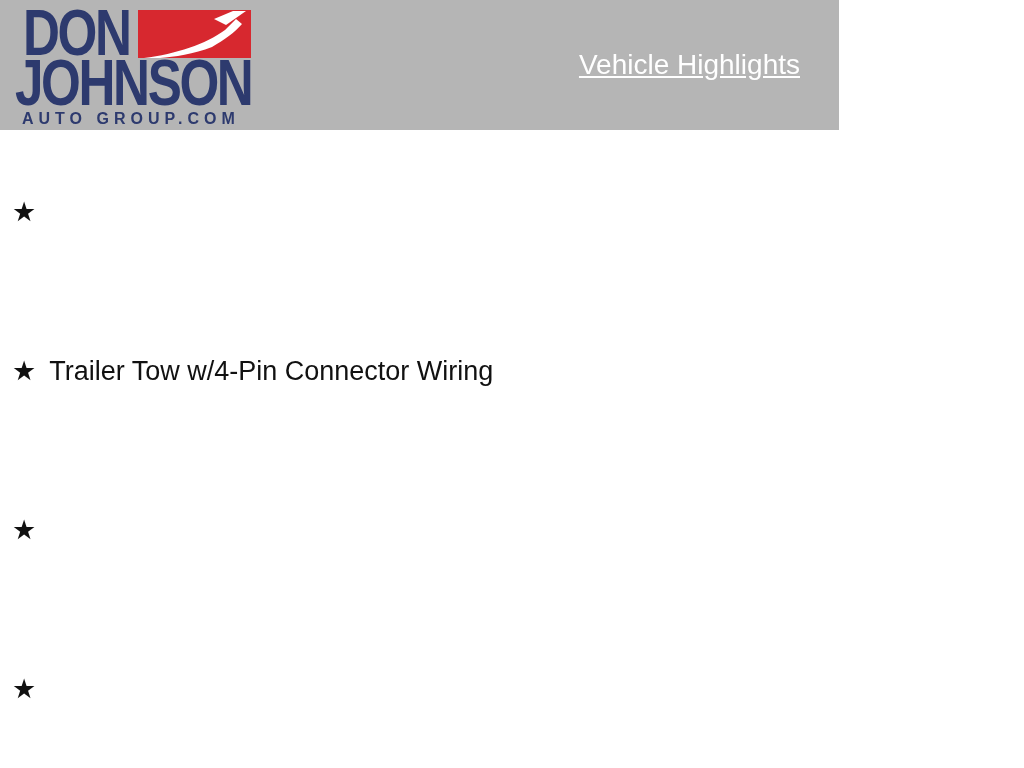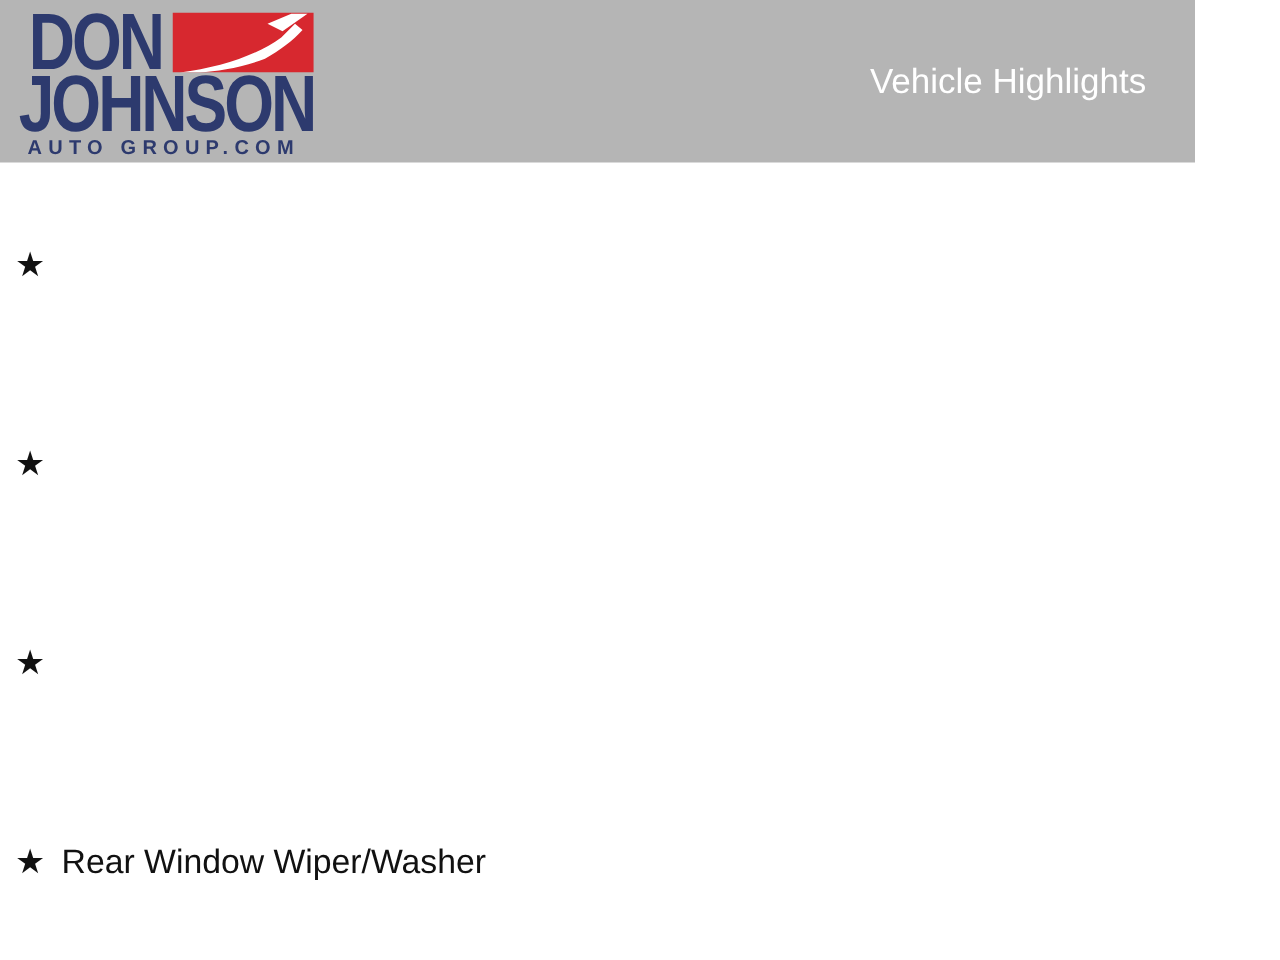--- a/index.html
+++ b/index.html
@@ -15,21 +15,21 @@
     width: 1024px; height: 768px;
     background: var(--page-bg);
     font-family: "Liberation Sans", sans-serif;
     overflow: hidden;
   }
   .page { position: relative; width: 1024px; height: 768px; }
 
   
   .header {
     position: absolute; top: 0; left: 0;
-    width: 956px; height: 130px;
+    width: 839px; height: 130px;
     background: var(--header-bg);
   }
   .logo {
     position: absolute; left: 10px; top: 6px;
     width: 248px; height: 122px;
   }
   .logo-line1, .logo-line2 {
     position: absolute;
     font-weight: 700;
     font-size: 64px;
@@ -57,20 +57,21 @@
   }
   .flag-rect { fill: var(--logo-red); }
   .flag-road { fill: #ffffff; }
 
   .page-title {
     position: absolute; top: 49px; right: 39px;
     font-size: 28px; line-height: 32px;
     font-weight: 400;
     color: var(--title-color);
     white-space: nowrap;
+    text-decoration: underline;
   }
 
   
   .highlights {
     position: absolute; top: 130px; left: 0;
     width: 1024px;
     padding-top: 66px;
     list-style: none;
   }
   .highlight-item {
@@ -112,23 +113,23 @@
 
     <div class="page-title">Vehicle Highlights</div>
   </div>
 
   <ul class="highlights">
     <li class="highlight-item">
       <span class="star">★</span>
     </li>
     <li class="highlight-item">
       <span class="star">★</span>
+      <span class="highlight-label">Trailer Tow w/4-Pin Connector Wiring</span>
     </li>
     <li class="highlight-item">
       <span class="star">★</span>
     </li>
     <li class="highlight-item">
       <span class="star">★</span>
-      <span class="highlight-label">Rear Window Wiper/Washer</span>
     </li>
   </ul>
 
 </div>
 
 </body></html>

